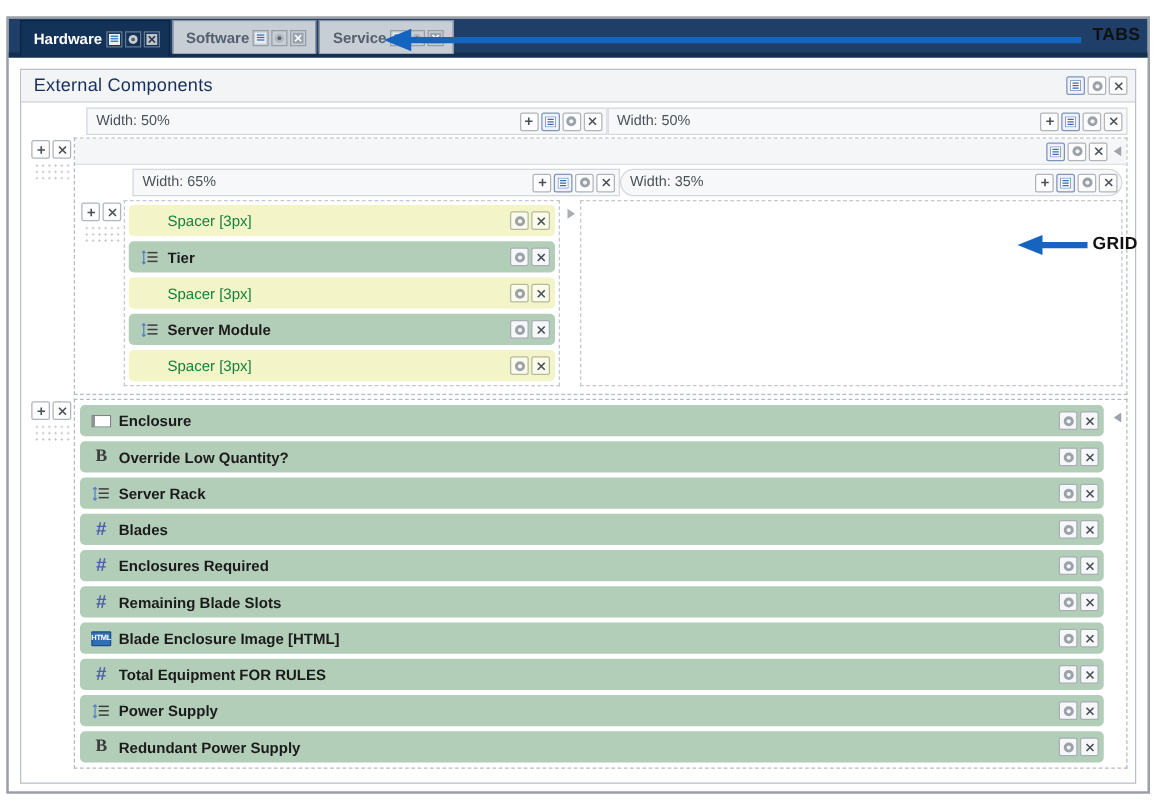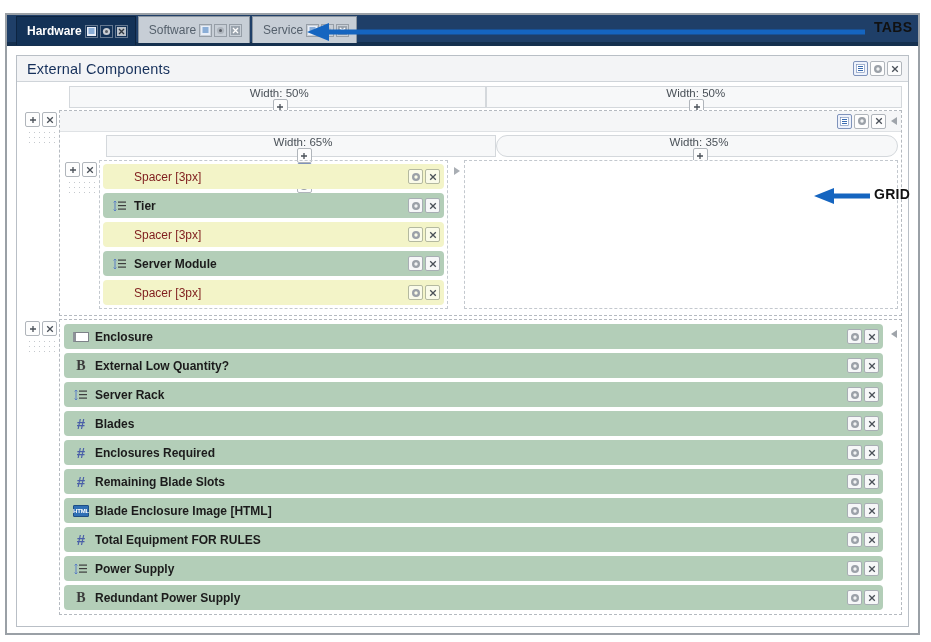--- a/index.html
+++ b/index.html
@@ -42,20 +42,21 @@
     align-items: center;
     gap: 2px;
     padding: 0 7px 0 10px;
     margin-right: 2px;
     font-size: 12px;
     border: 1px solid #6d7b8d;
     border-bottom: none;
     cursor: pointer;
     position: relative;
     top: 1px;
+    font-weight: bold;
   }
   .tab.active {
     background: #133257;
     color: #ffffff;
     font-weight: bold;
     border-color: #0d2440;
     height: 29px;
   }
   .tab.inactive {
     background: #c7ced6;
@@ -123,21 +124,20 @@
   
   .wbar {
     height: 22px;
     background: #f7f8f9;
     border: 1px solid #d4d8dc;
     display: flex;
     align-items: center;
     padding: 0 3px 0 7px;
     font-size: 11.5px;
     color: #4a5158;
-    flex-direction: column;
   }
   .wbar .lbl { flex: 1; }
 
   
   .dashed { border: 1px dashed #b5bac0; }
   .dashed-in { border: 1px dashed #c3c8ce; }
 
   
   .ctrl-stack {
     width: 36px;
@@ -162,21 +162,21 @@
   .rowlist { display: flex; flex-direction: column; gap: 4px; }
   .frow {
     height: 25px;
     border-radius: 4px;
     display: flex;
     align-items: center;
     padding: 0 4px 0 9px;
     font-size: 12px;
   }
   .frow.green { background: #b3ceb8; color: #1b1b1b; font-weight: bold; }
-  .frow.yellow { background: #f3f4c8; color: #7f1d1d; }
+  .frow.yellow { background: #f3f4c8; color: #15803d; }
   .frow .fname { flex: 1; white-space: nowrap; overflow: hidden; }
   .frow .ficon {
     width: 16px; height: 14px;
     margin-right: 6px;
     display: inline-flex;
     align-items: center;
     justify-content: center;
     flex: none;
   }
   .frow .btn { background: #f6f7f8; border-color: #a8aeb4; }
@@ -671,21 +671,21 @@
                   <path d="M2.2 2.2 L7.8 7.8 M7.8 2.2 L2.2 7.8" stroke="#4a5058" stroke-width="1.3"></path>
                 </svg>
             </span>
           </div>
 
 
           <div class="frow green">
             <span class="ficon">
                 <span class="bchar">B</span>
               </span>
-            <span class="fname">External Low Quantity?</span>
+            <span class="fname">Override Low Quantity?</span>
             <span class="btn">
               <svg width="10" height="10" viewBox="0 0 10 10">
                   <circle cx="5" cy="5" r="4" fill="#9ba1a8"></circle>
                   <circle cx="5" cy="5" r="1.7" fill="#f2f3f4"></circle>
                 </svg>
             </span>
             <span class="btn">
               <svg width="10" height="10" viewBox="0 0 10 10">
                   <path d="M2.2 2.2 L7.8 7.8 M7.8 2.2 L2.2 7.8" stroke="#4a5058" stroke-width="1.3"></path>
                 </svg>

